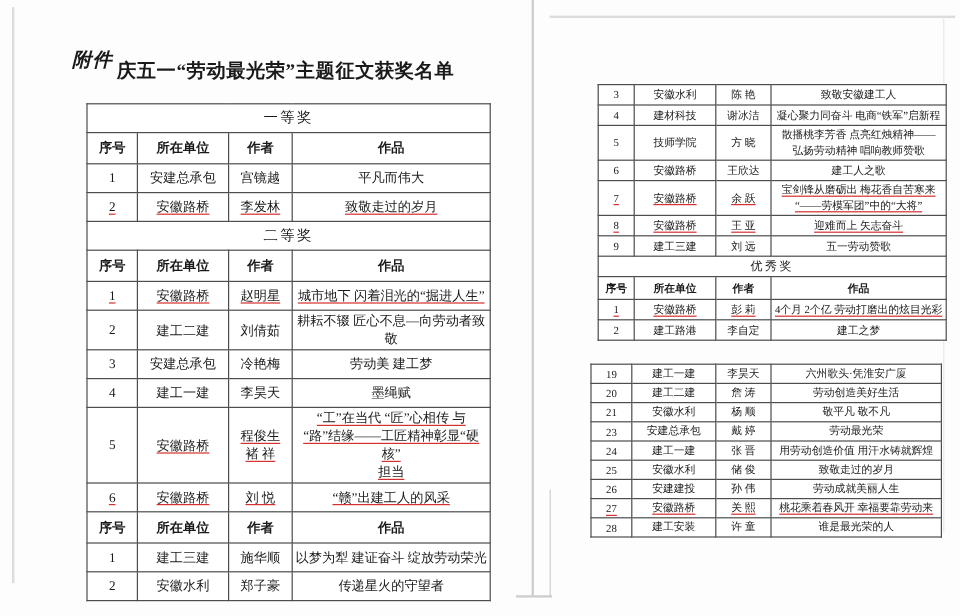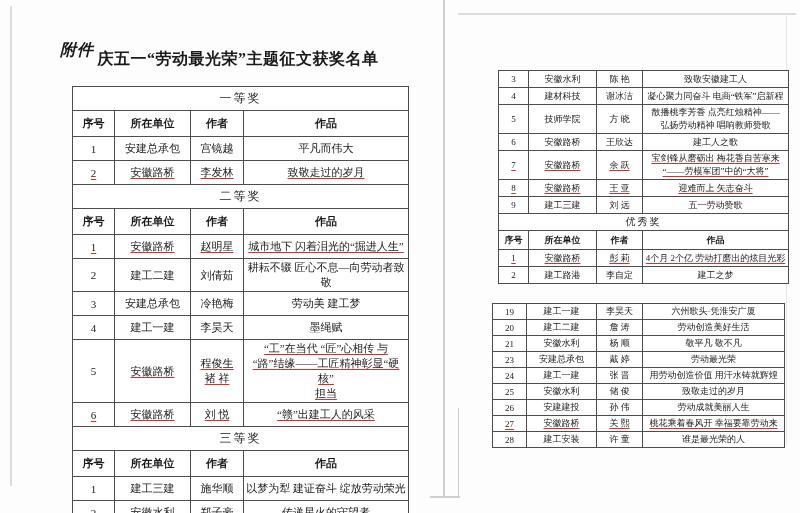--- a/index.html
+++ b/index.html
@@ -115,23 +115,20 @@
           <td class="c-work"><span class="u">“工”在当代  “匠”心相传  与
 “路”结缘——工匠精神彰显“硬核”
 担当</span></td>
         </tr>
         <tr>
           <td class="c-no"><span class="u">6</span></td>
           <td class="c-unit"><span class="u">安徽路桥</span></td>
           <td class="c-author"><span class="u">刘  悦</span></td>
           <td class="c-work"><span class="u">“赣”出建工人的风采</span></td>
         </tr>
-        <tr class="band">
-          <td colspan="4">三等奖</td>
-        </tr>
         <tr class="head">
           <td>序号</td>
           <td>所在单位</td>
           <td>作者</td>
           <td>作品</td>
         </tr>
         <tr>
           <td class="c-no"><span>1</span></td>
           <td class="c-unit"><span>建工三建</span></td>
           <td class="c-author"><span>施华顺</span></td>

